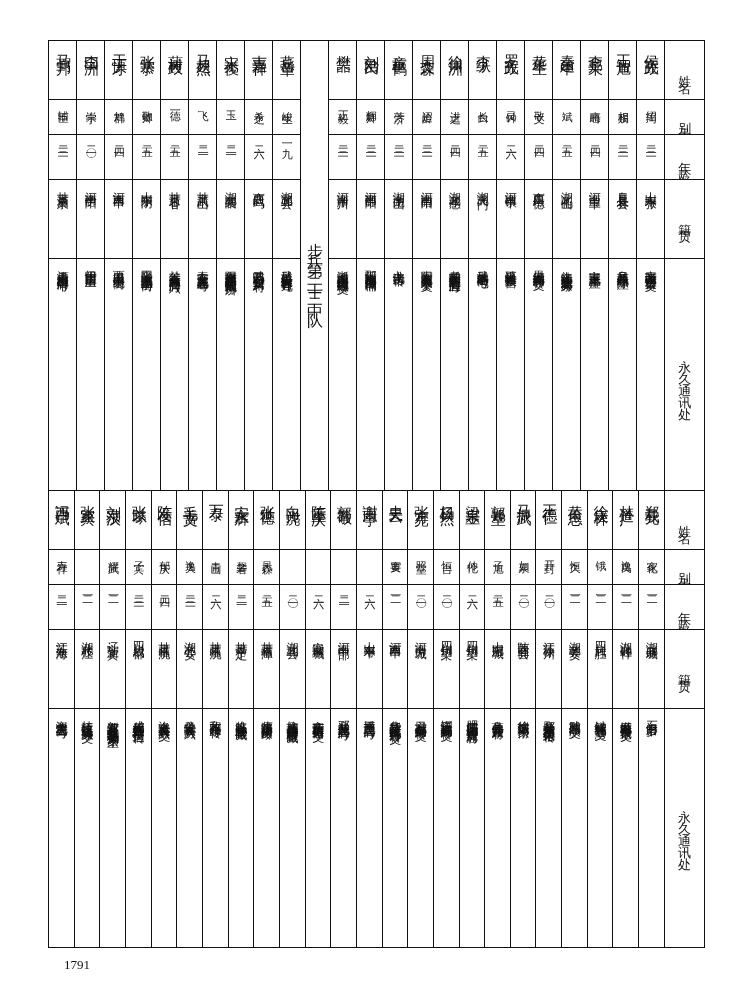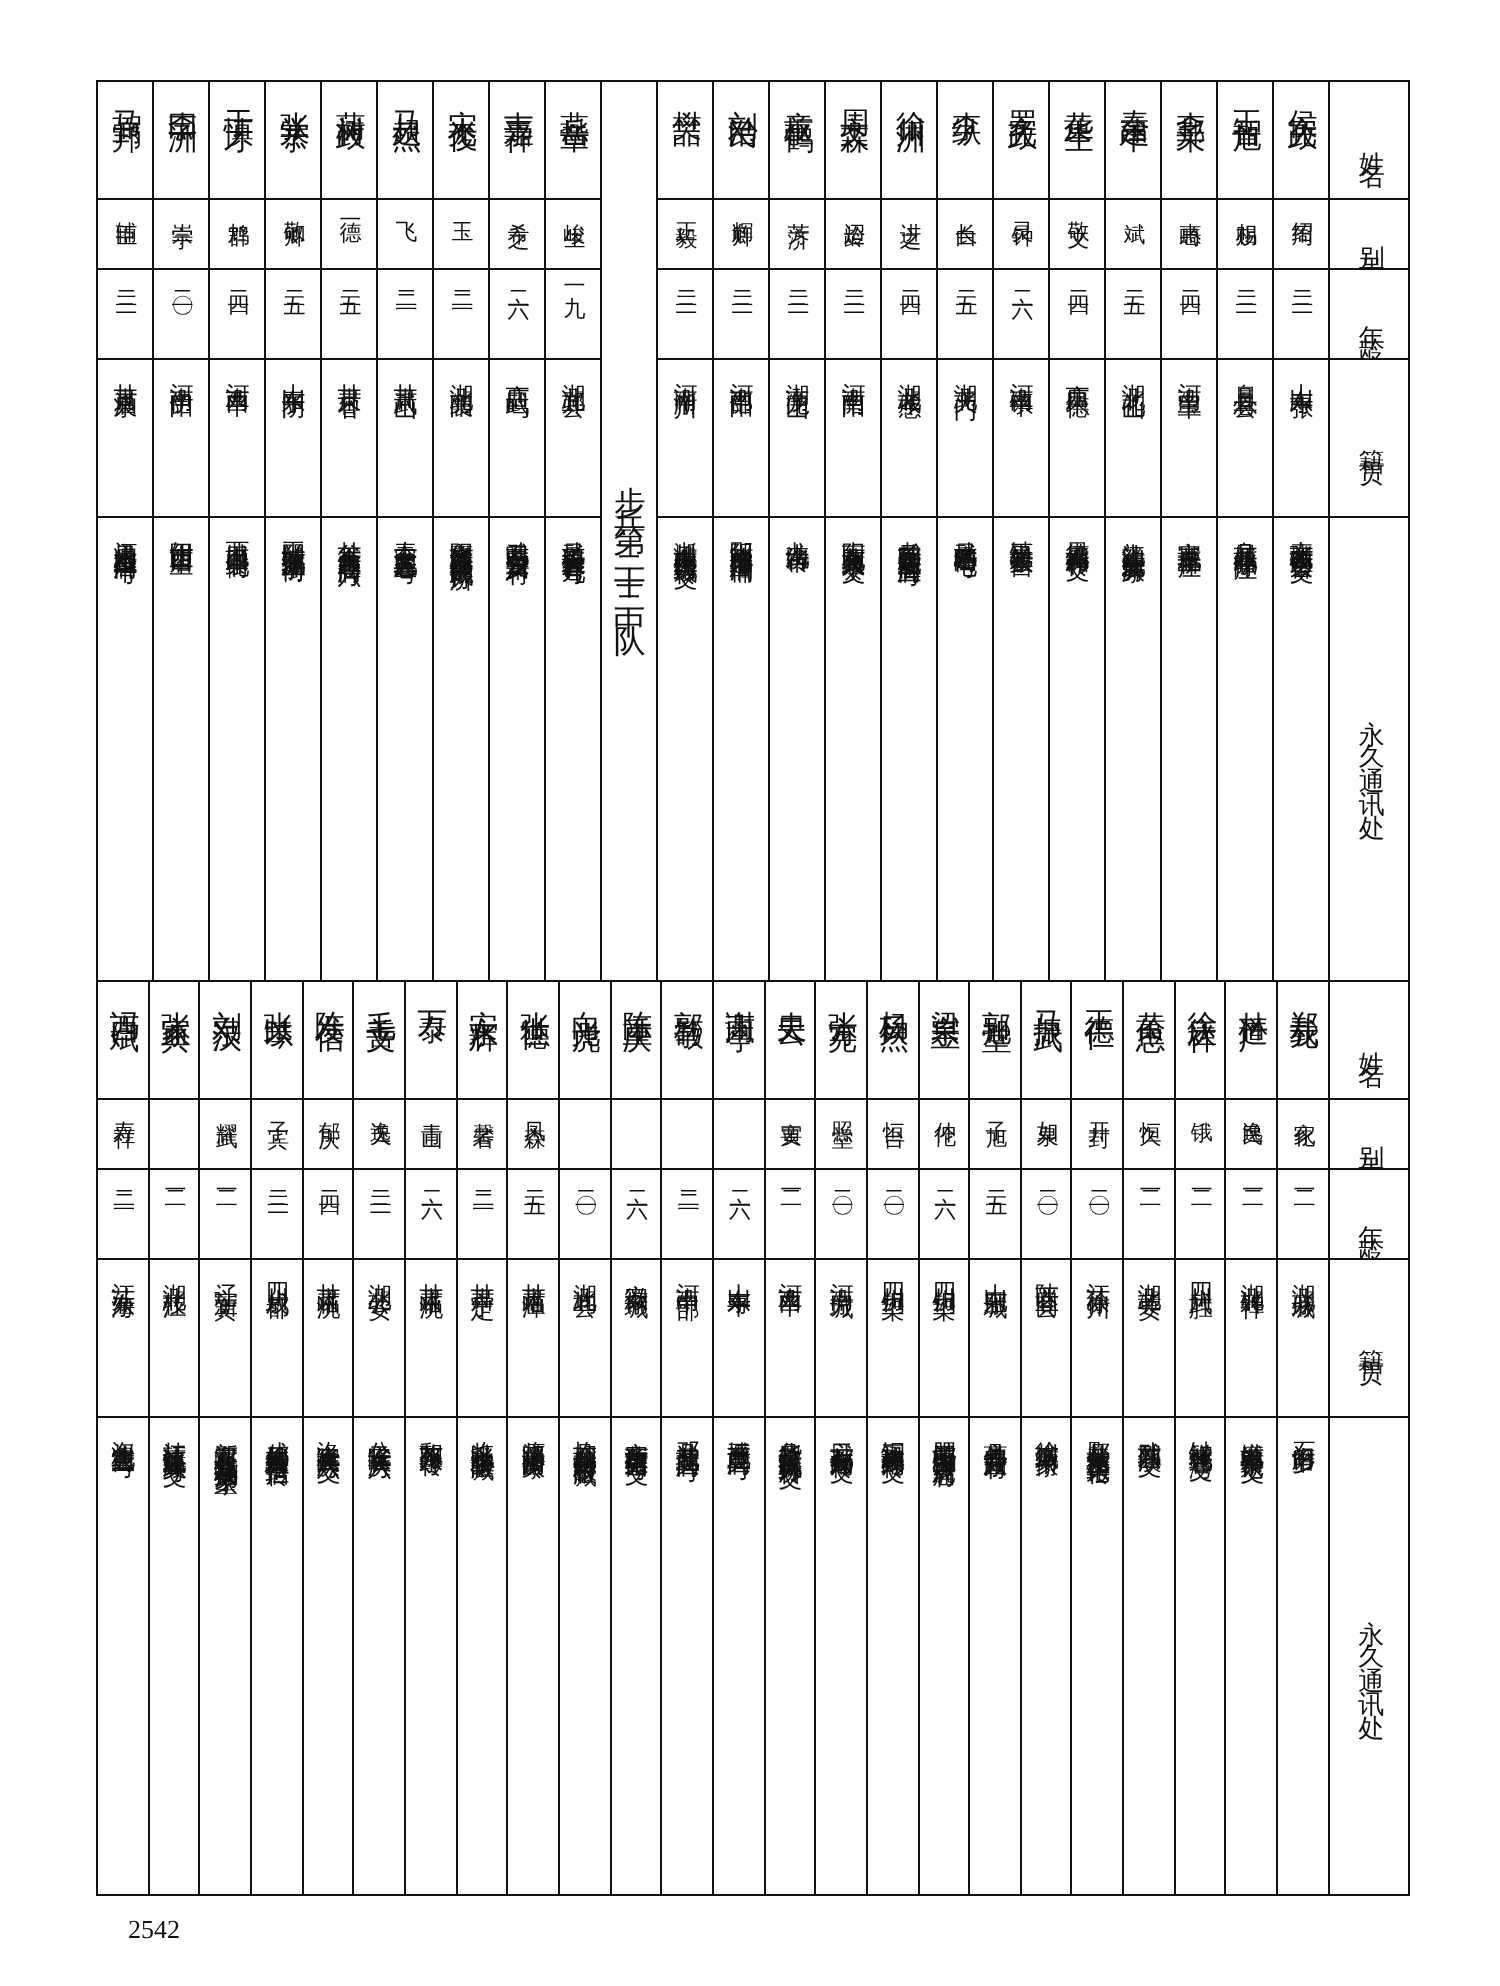--- a/index.html
+++ b/index.html
@@ -1352,14 +1352,14 @@
           </td>
           <td class="r-addr hdr hdr-addr">
             <div class="cell-inner" style="align-items: center;">
               <div class="vtext">永久通讯处</div>
             </div>
           </td>
         </tr>
       </tbody>
     </table>
 
-  <div class="pageno">2542</div>
+  <div class="pageno">1791</div>
 </div>
 
 </body></html>

